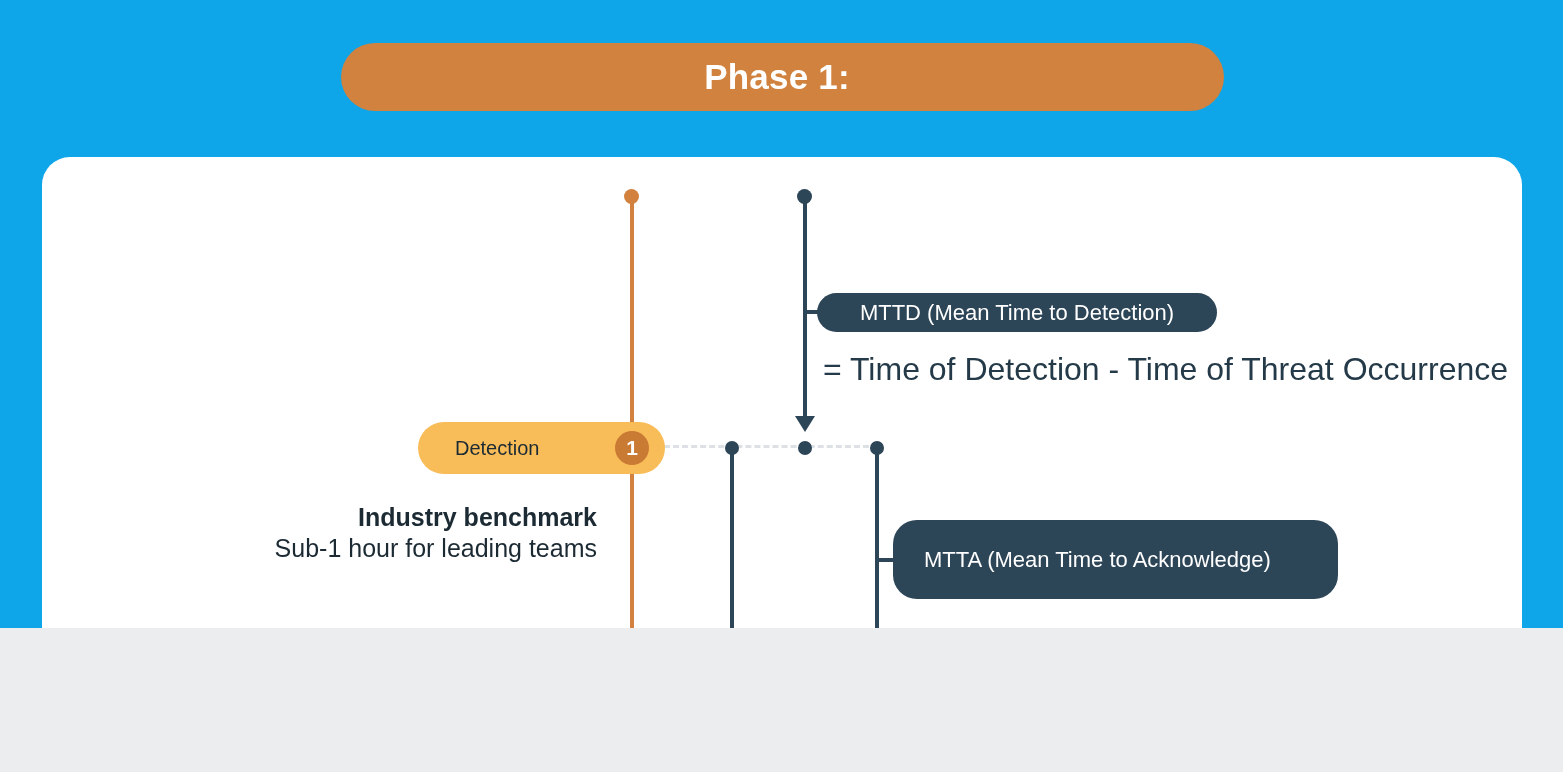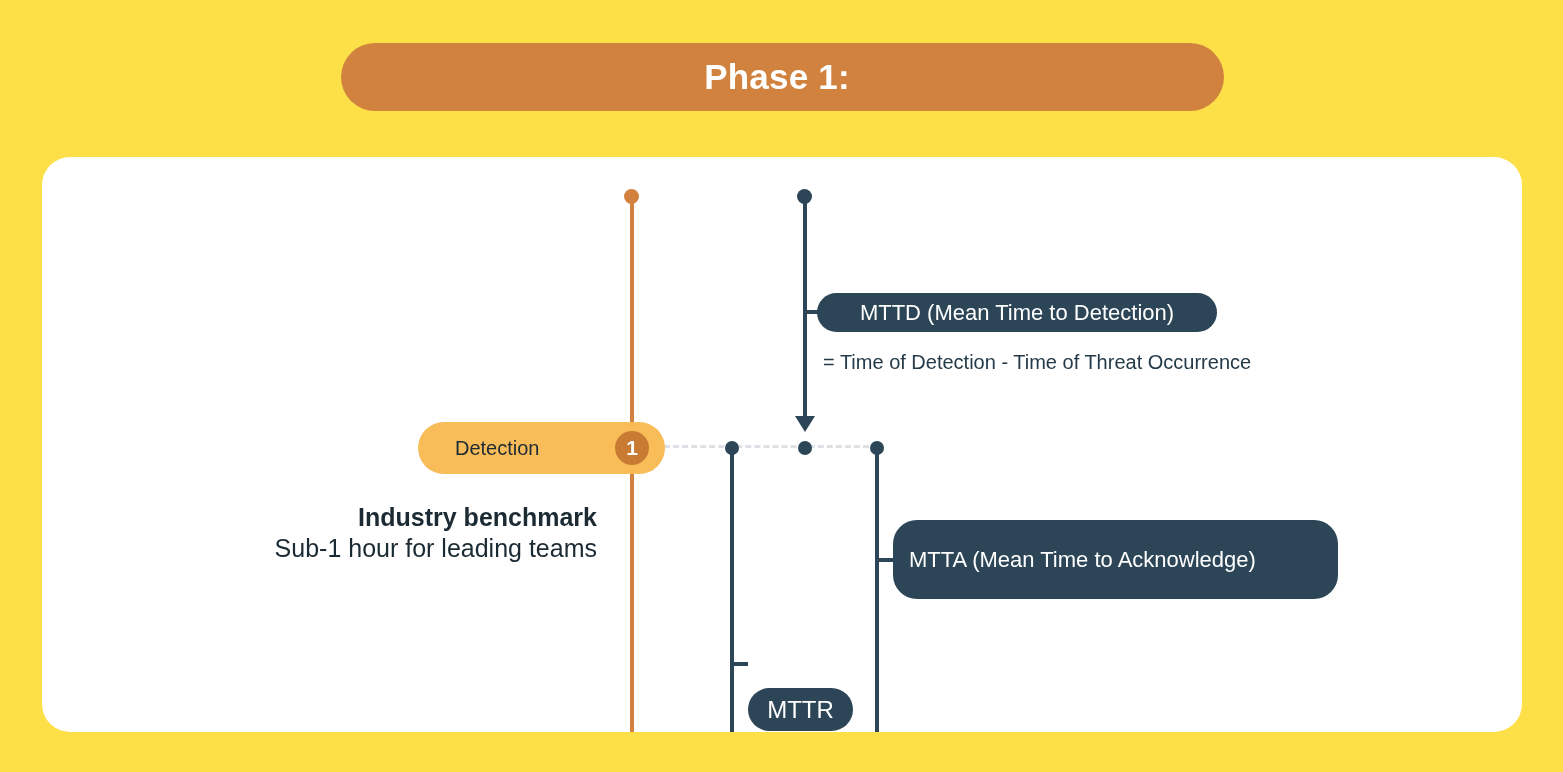--- a/index.html
+++ b/index.html
@@ -4,22 +4,22 @@
 <style>
   html, body {
     margin: 0;
     padding: 0;
     background: #ECEDEF;
     font-family: "Liberation Sans", sans-serif;
   }
   .page {
     position: relative;
     width: 1563px;
-    height: 772px;
-    background: #fde047;
+    height: 628px;
+    background: #0ea5e9;
     overflow: hidden;
   }
   
   .phase-banner {
     position: absolute;
     left: 341px; top: 43px;
     width: 883px; height: 68px;
     background: #D1823E;
     border-radius: 34px;
     display: flex;
@@ -80,38 +80,38 @@
     justify-content: center;
     font-size: 22px;
   }
   .pill-mtta {
     left: 893px; top: 520px;
     width: 445px; height: 79px;
     border-radius: 24px;
     flex-direction: column;
     align-items: flex-start;
     justify-content: center;
-    padding-left: 16px;
+    padding-left: 31px;
     box-sizing: border-box;
     font-size: 22px;
     line-height: 30px;
   }
   .pill-mttr {
     left: 748px; top: 644px;
     width: 105px; height: 43px;
     border-radius: 22px;
     justify-content: center;
     font-size: 24px;
     margin-top: 44px;
   }
   
   .mttd-formula {
     position: absolute;
     left: 823px; top: 351px;
-    font-size: 20px;
+    font-size: 32px;
     color: #243A48;
     white-space: nowrap;
   }
   
   .detection-pill {
     position: absolute;
     left: 418px; top: 422px;
     width: 247px; height: 52px;
     background: #F8BD59;
     border-radius: 26px;

